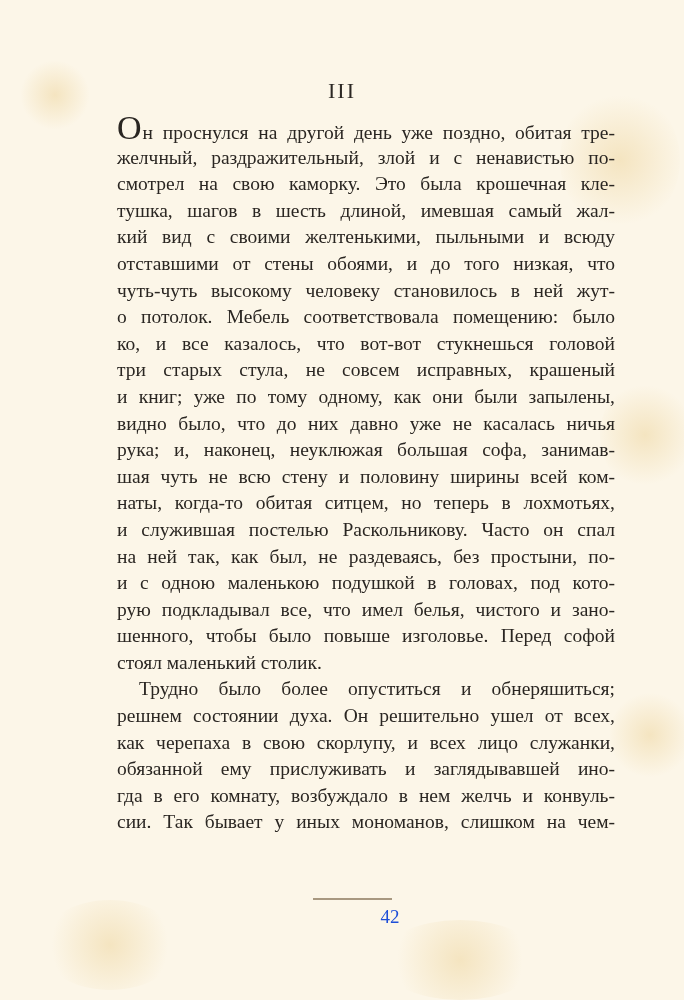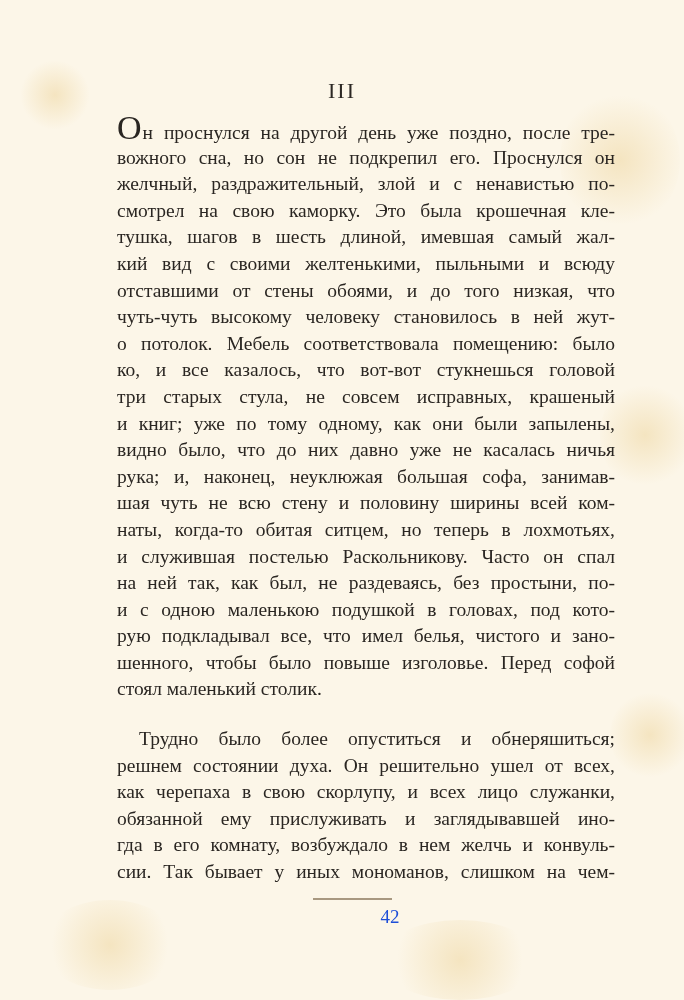--- a/index.html
+++ b/index.html
@@ -20,21 +20,21 @@
     }
     .text-block {
       position: absolute; left: 117px; top: 118px; width: 498px;
     }
     .line {
       display: block; height: 26.6px; line-height: 26.6px;
       font-size: 19.5px; white-space: nowrap;
       text-align: justify; text-align-last: justify;
     }
     .line.last { text-align-last: left; }
-    .line.indent { padding-left: 22px; margin-top: 23px; }
+    .line.indent { padding-left: 22px; }
     .dropcap { font-size: 34px; line-height: 20px; vertical-align: baseline; margin-right: 1px; }
     .footer-rule {
       position: absolute; left: 313px; top: 898px; width: 79px; height: 2px;
       background: #a89880;
     }
     .page-number {
       position: absolute; top: 906px; left: 0; width: 684px; text-align: center;
       font-size: 19px; color: #1d4ed8; padding-left: 48px;
     }
   </style>
@@ -46,22 +46,21 @@
 <div class="stain" style="left:610px;top:690px;width:80px;height:90px;"></div>
 <div class="stain" style="left:40px;top:900px;width:140px;height:90px;"></div>
 <div class="stain" style="left:380px;top:920px;width:160px;height:80px;"></div>
 <div class="stain" style="left:20px;top:60px;width:70px;height:70px;"></div>
 
 <div class="page">
   <div class="chapter-heading">III</div>
 
   <div class="text-block">
     <div>
-      <span class="line"><span class="dropcap">О</span><span>н проснулся на другой день уже поздно, после тре-</span></span>
-      <span class="line">вожного сна, но сон не подкрепил его. Проснулся он</span>
+      <span class="line"><span class="dropcap">О</span><span>н проснулся на другой день уже поздно, обитая тре-</span></span>
       <span class="line">желчный, раздражительный, злой и с ненавистью по-</span>
       <span class="line">смотрел на свою каморку. Это была крошечная кле-</span>
       <span class="line">тушка, шагов в шесть длиной, имевшая самый жал-</span>
       <span class="line">кий вид с своими желтенькими, пыльными и всюду</span>
       <span class="line">отставшими от стены обоями, и до того низкая, что</span>
       <span class="line">чуть-чуть высокому человеку становилось в ней жут-</span>
       <span class="line">о потолок. Мебель соответствовала помещению: было</span>
       <span class="line">ко, и все казалось, что вот-вот стукнешься головой</span>
       <span class="line">три старых стула, не совсем исправных, крашеный</span>
       <span class="line">и книг; уже по тому одному, как они были запылены,</span>

